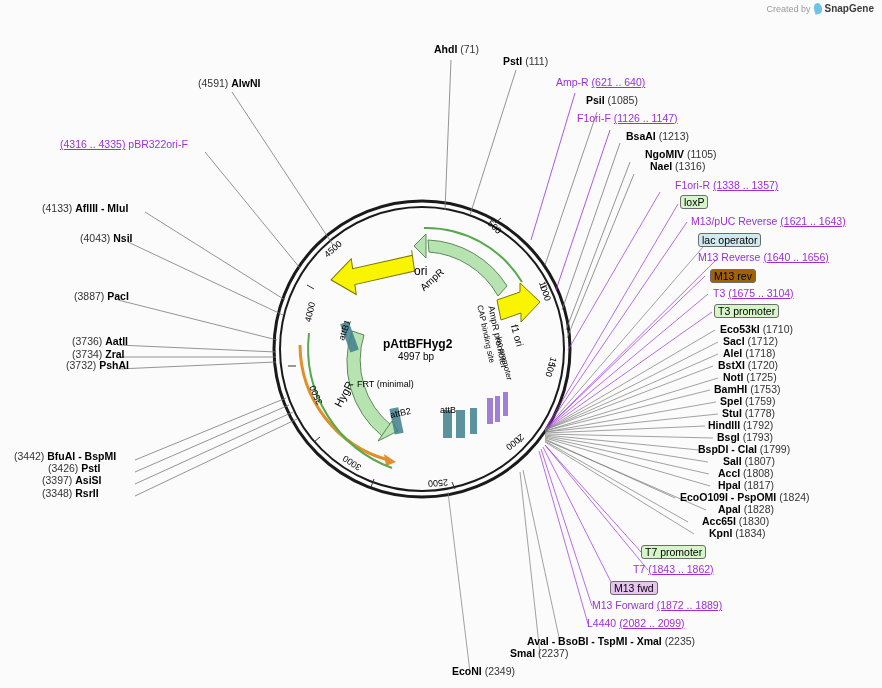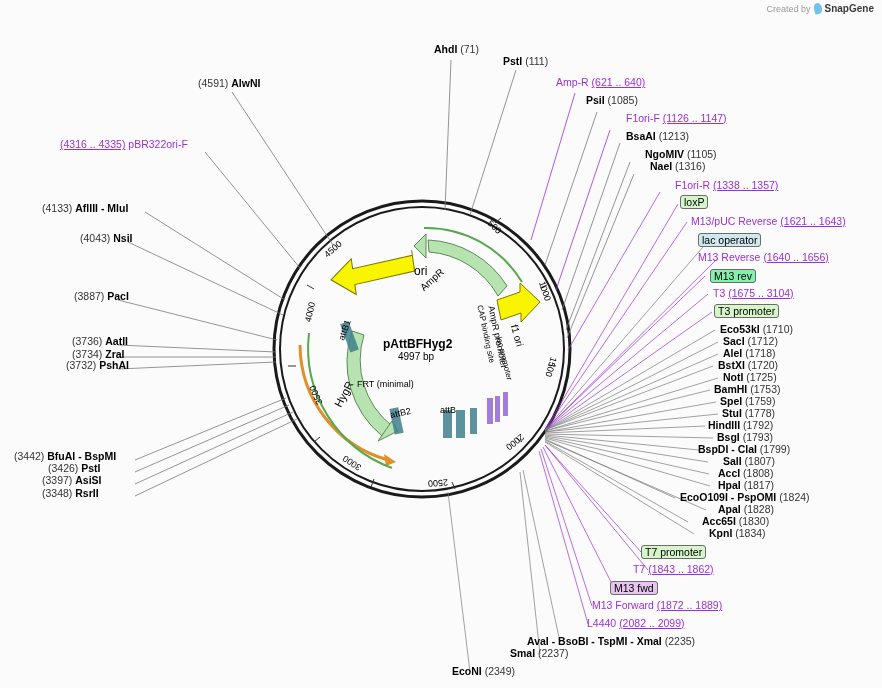--- a/index.html
+++ b/index.html
@@ -28,21 +28,21 @@
   .black{color:#000;}
   .purple{color:#9b30d9;}
   .pos{color:#333;font-weight:normal;}
   .purple .pos{color:#9b30d9;text-decoration:underline;}
   .boxed{
     border:1px solid #6c6c6c;border-radius:3px;padding:0 3px;
     display:inline-block;line-height:12px;
   }
   .bx-loxP{background:#d6f5c9;color:#000;}
   .bx-lacop{background:#cfe9ef;color:#000;}
-  .bx-m13rev{background:#86efac;color:#000;}
+  .bx-m13rev{background:#a16207;color:#000;}
   .bx-t3{background:#d6f5c9;color:#000;}
   .bx-t7p{background:#d6f5c9;color:#000;}
   .bx-m13fwd{background:#e8c4f0;color:#000;}
 </style>
 </head>
 <body>
 
 <div class="watermark">
   <span>Created by</span>
   <span class="wm-leaf"></span>
@@ -235,21 +235,21 @@
   <span class="pos">(111)</span>
 </div>
 <div class="lbl purple" style="left:556px;top:76px;">
   <span>Amp-R</span>
   <span class="pos">(621 .. 640)</span>
 </div>
 <div class="lbl black" style="left:586px;top:94px;">
   <b>PsiI</b>
   <span class="pos">(1085)</span>
 </div>
-<div class="lbl purple" style="left:626px;top:112px;">
+<div class="lbl purple" style="left:577px;top:112px;">
   <span>F1ori-F</span>
   <span class="pos">(1126 .. 1147)</span>
 </div>
 <div class="lbl black" style="left:626px;top:130px;">
   <b>BsaAI</b>
   <span class="pos">(1213)</span>
 </div>
 <div class="lbl black" style="left:645px;top:148px;">
   <b>NgoMIV</b>
   <span class="pos">(1105)</span>

